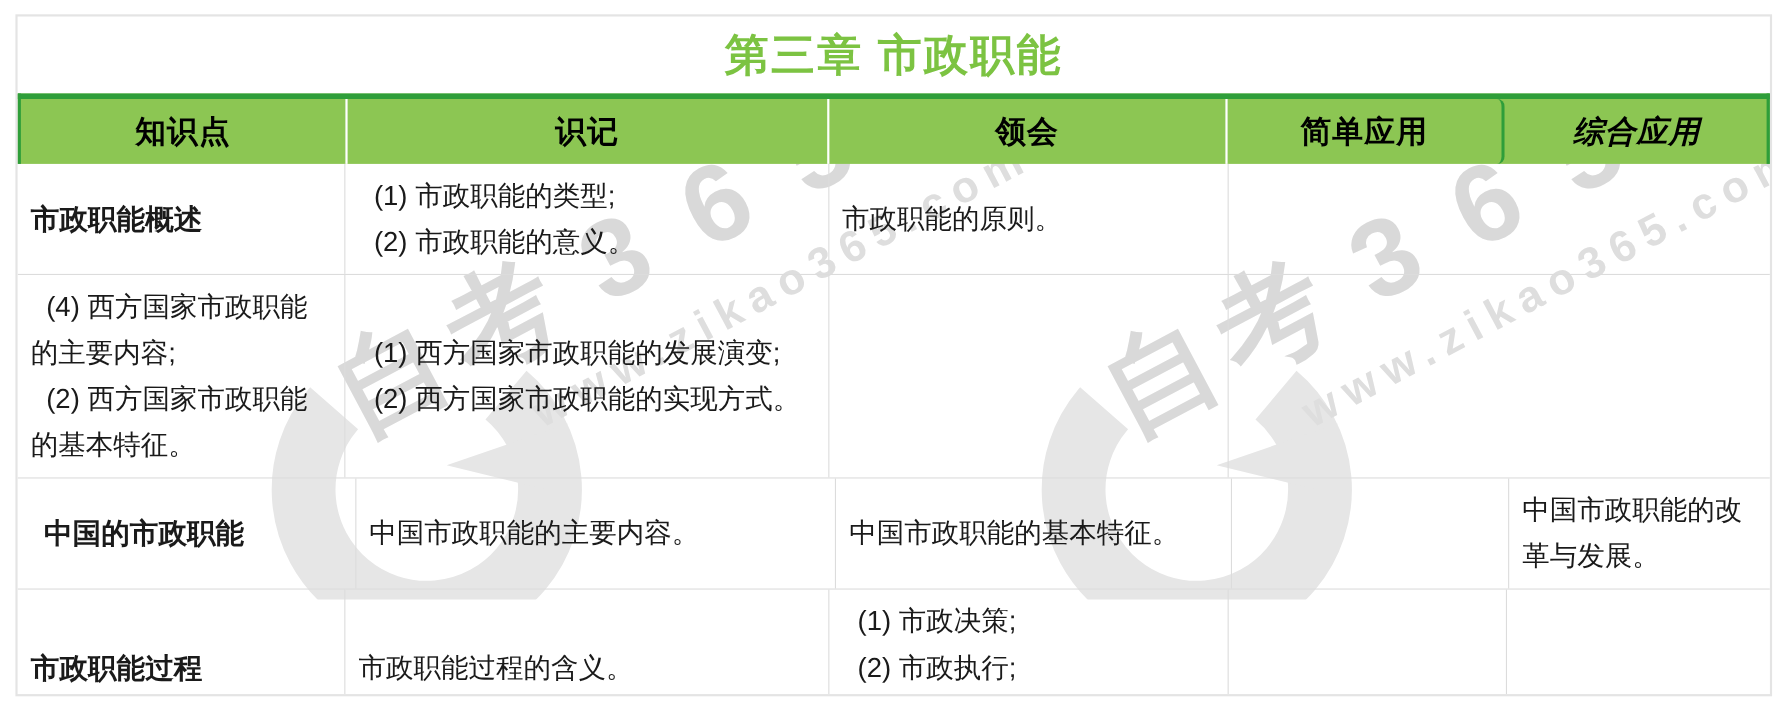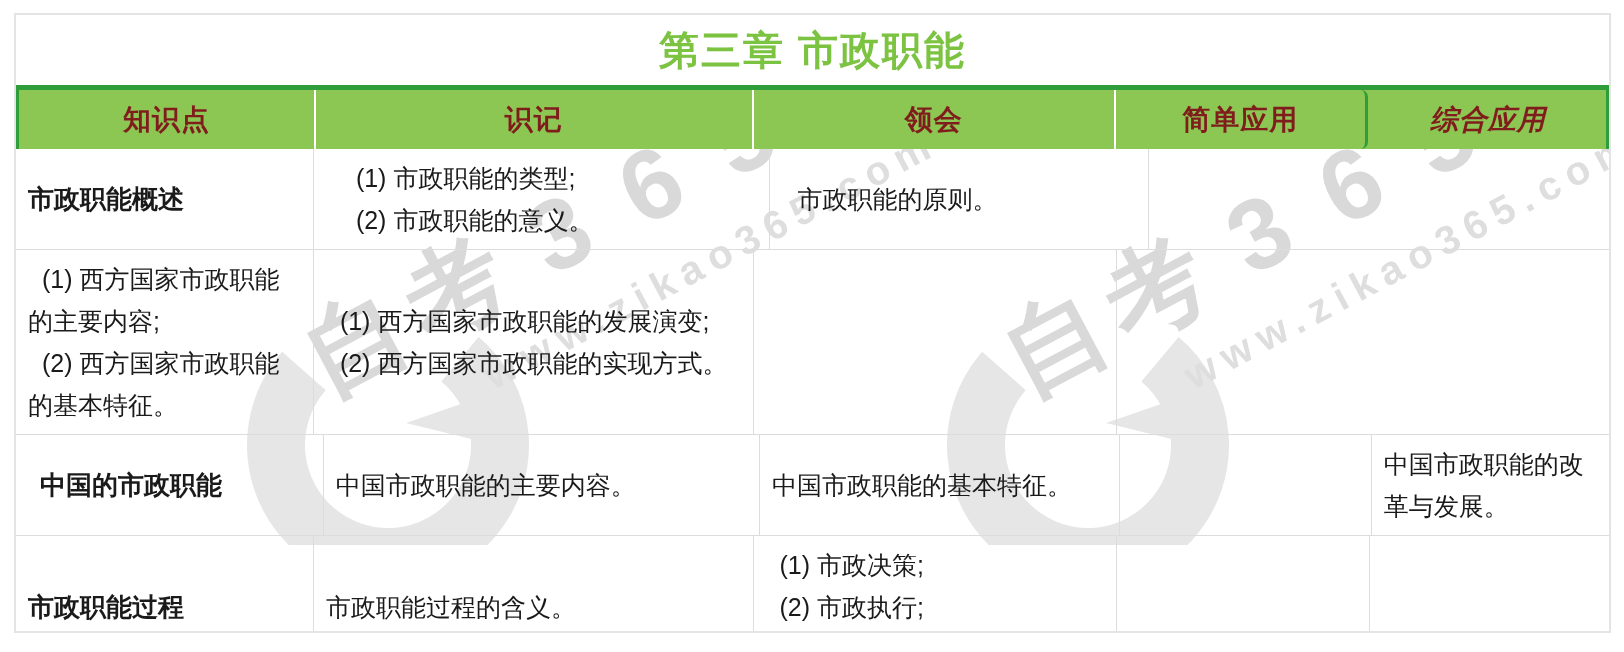--- a/index.html
+++ b/index.html
@@ -38,29 +38,29 @@
   .chapter-title{font-size:40px; font-weight:bold; color:var(--title-green); letter-spacing:2px;}
 
   .cols{display:grid; grid-template-columns:18.7% 27.6% 22.8% 15.9% 15.1%;}
 
   .thead{flex:0 0 auto; background:var(--header-green);
     border-top:5px solid var(--dark-green);
     border-left:3px solid var(--dark-green);
     border-right:3px solid var(--dark-green);
     height:64px;}
   .th{display:flex; align-items:center; justify-content:center;
-    color:#7f1d1d; font-size:28px; font-weight:bold; letter-spacing:1px;
+    color:#000000; font-size:28px; font-weight:bold; letter-spacing:1px;
     border-right:2px solid #fff;}
   .th:nth-child(4){border-right:3px solid var(--dark-green);border-radius:7px;}
   .th:last-child{border-right:none;font-style:italic;}
 
   .tbody{flex:1 1 auto; display:flex; flex-direction:column;}
   .trow{border-bottom:1px solid var(--grid-gray);}
   .trow:last-child{border-bottom:none; flex:1 1 auto;}
-  .trow:nth-child(1){min-height:81px;gap:16px;}
+  .trow:nth-child(1){min-height:81px;}
   .trow:nth-child(2){min-height:174px;}
   .trow:nth-child(3){min-height:82px;padding-left:12px;}
   .trow:nth-child(4){min-height:142px;}
   .cell{border-right:1px solid var(--grid-gray); padding:8px 12px;
     display:flex; flex-direction:column; justify-content:center;
     font-size:25px; line-height:42px; color:var(--ink);}
   .cell:last-child{border-right:none;}
   .cell.topic p{font-weight:bold; font-size:26px;}
   .cell p.num{text-indent:14px;}
 </style>
@@ -111,21 +111,21 @@
               <p class="num">(1) 市政职能的类型;</p>
               <p class="num">(2) 市政职能的意义。</p>
             </div>
             <div class="cell">
               <p>市政职能的原则。</p>
             </div>
             <div class="cell"></div>
           </div>
           <div class="trow cols">
             <div class="cell">
-              <p class="num">(1) 西方国家市政职能的主要内容;</p>
+              <p class="num">(4) 西方国家市政职能的主要内容;</p>
               <p class="num">(2) 西方国家市政职能的基本特征。</p>
             </div>
             <div class="cell">
               <p class="num">(1) 西方国家市政职能的发展演变;</p>
               <p class="num">(2) 西方国家市政职能的实现方式。</p>
             </div>
             <div class="cell"></div>
             <div class="cell"></div>
           </div>
           <div class="trow cols">

